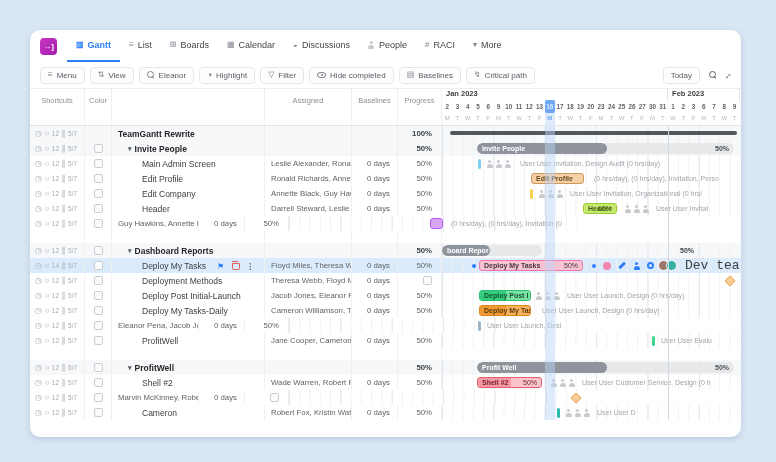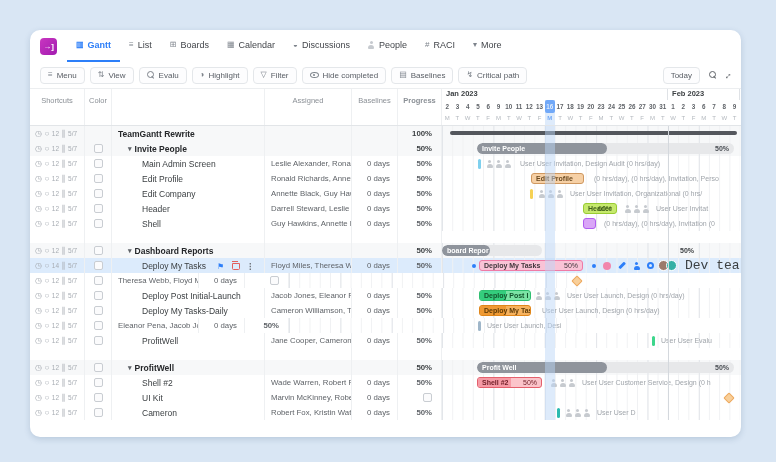--- a/index.html
+++ b/index.html
@@ -41,21 +41,21 @@
 .dot-i { display:inline-block; width:4px; height:4px; border-radius:50%; background:#2d7ff9; }
 .pinkc-i { display:inline-block; width:8px; height:8px; border-radius:50%; background:#f286ac; }
 .kebab-i { color:#5f6368; font-size:8px; font-weight:bold; }
 .flag-i { color:#2d7ff9; font-size:8px; }
 
 
 .gridwrap { position:absolute; top:58px; left:0; right:0; bottom:0; border-top:1px solid #eceef0; }
 .ghead { display:flex; height:37px; border-bottom:1px solid #e2e5e8; }
 .c { border-right:1px solid #eef0f2; flex:none; }
 .hc { font-size:7.5px; color:#8b9096; padding-top:7px; text-align:center; }
-.w-sc { width:55px; } .w-co { width:27px; } .w-nm { width:153px; } .w-as { width:87px; } .w-bl { width:46px; } .w-pr { width:44px;font-weight:bold; } .w-ch { width:298px; border-right:none; }
+.w-sc { width:55px; } .w-co { width:27px; } .w-nm { width:153px; } .w-as { width:87px; } .w-bl { width:46px; } .w-pr { width:44px; } .w-ch { width:298px; border-right:none; }
 .chead { position:relative; font-size:6.5px; color:#5f6368; }
 .months { display:flex; height:11px; font-size:7.5px; font-weight:bold; color:#3c4043; }
 .mseg { padding-left:4px; border-right:1px solid #dfe2e6; white-space:nowrap; overflow:hidden; }
 .drow { display:flex; height:13px; } .wrow { display:flex; height:12px; }
 .dcell { flex:none; text-align:center; font-size:6.3px; font-weight:bold; color:#5f6368; line-height:13px; }
 .wcell { flex:none; text-align:center; font-size:6px; color:#b3b8be; line-height:10px; }
 .dcell.today { background:#2d7ff9; color:#fff; border-radius:2px; }
 .wcell.today { color:#2d7ff9; font-weight:bold; }
 .gbody { position:relative; }
 .row { display:flex; height:15px; align-items:stretch; position:relative; }
@@ -153,21 +153,21 @@
           <div class="pill">
             <div class="ic" style="display: inline-flex;">≡</div>
             <div>Menu</div>
           </div>
           <div class="pill">
             <div class="ic" style="display: inline-flex;">⇅</div>
             <div>View</div>
           </div>
           <div class="pill">
             <div class="ic mag" style="display: inline-flex;"></div>
-            <div>Evalu</div>
+            <div>Eleanor</div>
           </div>
           <div class="pill">
             <div class="ic" style="display: inline-flex;">◑</div>
             <div>Highlight</div>
           </div>
           <div class="pill">
             <div class="ic" style="display: inline-flex;">▽</div>
             <div>Filter</div>
           </div>
           <div class="pill">
@@ -428,23 +428,20 @@
             <div class="c cell sc-cell w-sc">
               <div class="ic" style="display: inline-flex;">◷</div>
               <div class="ic" style="display: inline-flex;">○</div>
               <div>12</div>
               <div class="ic" style="display: inline-flex;">∥</div>
               <div>5/7</div>
             </div>
             <div class="c cell co-cell w-co">
               <div class="cbox"></div>
             </div>
-            <div class="c cell nm-cell w-nm" style="padding-left: 30px;">
-              <div>Shell</div>
-            </div>
             <div class="c cell as-cell w-as">Guy Hawkins, Annette Bl...</div>
             <div class="c cell bl-cell w-bl">0 days</div>
             <div class="c cell pr-cell w-pr">50%</div>
             <div class="c cc w-ch">
               <div class="it bar" style="left: 141px; width: 13px; background: rgb(217, 166, 247); border-color: rgb(177, 94, 240);"></div>
               <div class="it ctext" style="left: 162px;">(0 hrs/day),      (0 hrs/day),      Invitation (0</div>
             </div>
           </div>
           <div class="row spacer">
             <div class="c w-sc"></div>
@@ -540,20 +537,23 @@
             <div class="c cell sc-cell w-sc">
               <div class="ic" style="display: inline-flex;">◷</div>
               <div class="ic" style="display: inline-flex;">○</div>
               <div>12</div>
               <div class="ic" style="display: inline-flex;">∥</div>
               <div>5/7</div>
             </div>
             <div class="c cell co-cell w-co">
               <div class="cbox"></div>
             </div>
+            <div class="c cell nm-cell w-nm" style="padding-left: 30px;">
+              <div>Deployment Methods</div>
+            </div>
             <div class="c cell as-cell w-as">Theresa Webb, Floyd Mil...</div>
             <div class="c cell bl-cell w-bl">0 days</div>
             <div class="c cell pr-cell w-pr">
               <div class="cbox"></div>
             </div>
             <div class="c cc w-ch">
               <div class="it diamond" style="left: 284px;"></div>
             </div>
           </div>
           <div class="row">
@@ -722,23 +722,20 @@
             <div class="c cell sc-cell w-sc">
               <div class="ic" style="display: inline-flex;">◷</div>
               <div class="ic" style="display: inline-flex;">○</div>
               <div>12</div>
               <div class="ic" style="display: inline-flex;">∥</div>
               <div>5/7</div>
             </div>
             <div class="c cell co-cell w-co">
               <div class="cbox"></div>
             </div>
-            <div class="c cell nm-cell w-nm" style="padding-left: 30px;">
-              <div>UI Kit</div>
-            </div>
             <div class="c cell as-cell w-as">Marvin McKinney, Robert...</div>
             <div class="c cell bl-cell w-bl">0 days</div>
             <div class="c cell pr-cell w-pr">
               <div class="cbox"></div>
             </div>
             <div class="c cc w-ch">
               <div class="it diamond" style="left: 283px;"></div>
             </div>
           </div>
           <div class="row">

